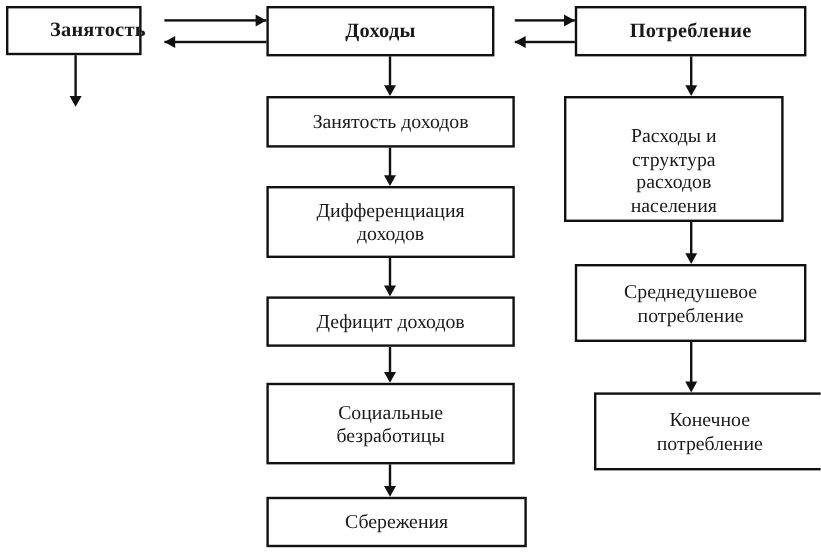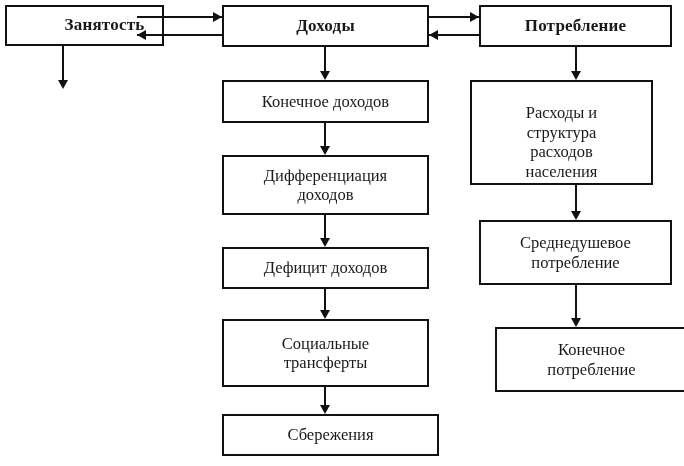--- a/index.html
+++ b/index.html
@@ -77,49 +77,49 @@
     border-top: 5px solid transparent;
     border-bottom: 5px solid transparent;
     border-right: 9px solid #111111;
   }
 </style>
 </head>
 <body>
 
 <div id="canvas">
 
-  <div class="node head" style="left:5px; top:5px; width:159px; height:41px;padding-left:44px;">
+  <div class="node head" style="left:5px; top:5px; width:113px; height:41px;padding-left:44px;">
     <span class="txt">Занятость</span>
   </div>
 
-  <div class="node head" style="left:222px; top:5px; width:207px; height:42px;">
+  <div class="node head" style="left:222px; top:5px; width:190px; height:42px;">
     <span class="txt">Доходы</span>
   </div>
 
   <div class="node head" style="left:479px; top:5px; width:193px; height:42px;">
     <span class="txt">Потребление</span>
   </div>
 
 
   <div class="node body" style="left:222px; top:80px; width:207px; height:43px;">
-    <span class="txt">Конечное доходов</span>
+    <span class="txt">Занятость доходов</span>
   </div>
 
   <div class="node body" style="left:222px; top:247px; width:207px; height:42px;">
     <span class="txt">Дефицит доходов</span>
   </div>
 
   <div class="node body" style="left:222px; top:155px; width:207px; height:60px;">
     <span class="txt">Дифференциация
 доходов</span>
   </div>
 
   <div class="node body" style="left:222px; top:319px; width:207px; height:68px;">
     <span class="txt">Социальные
-трансферты</span>
+безработицы</span>
   </div>
 
   <div class="node body" style="left:222px; top:414px; width:217px; height:42px;justify-content:center;">
     <span class="txt">Сбережения</span>
   </div>
 
   <div class="node body" style="left:470px; top:80px; width:183px; height:105px;align-items:flex-end;">
     <span class="txt">Расходы и
 структура
 расходов

